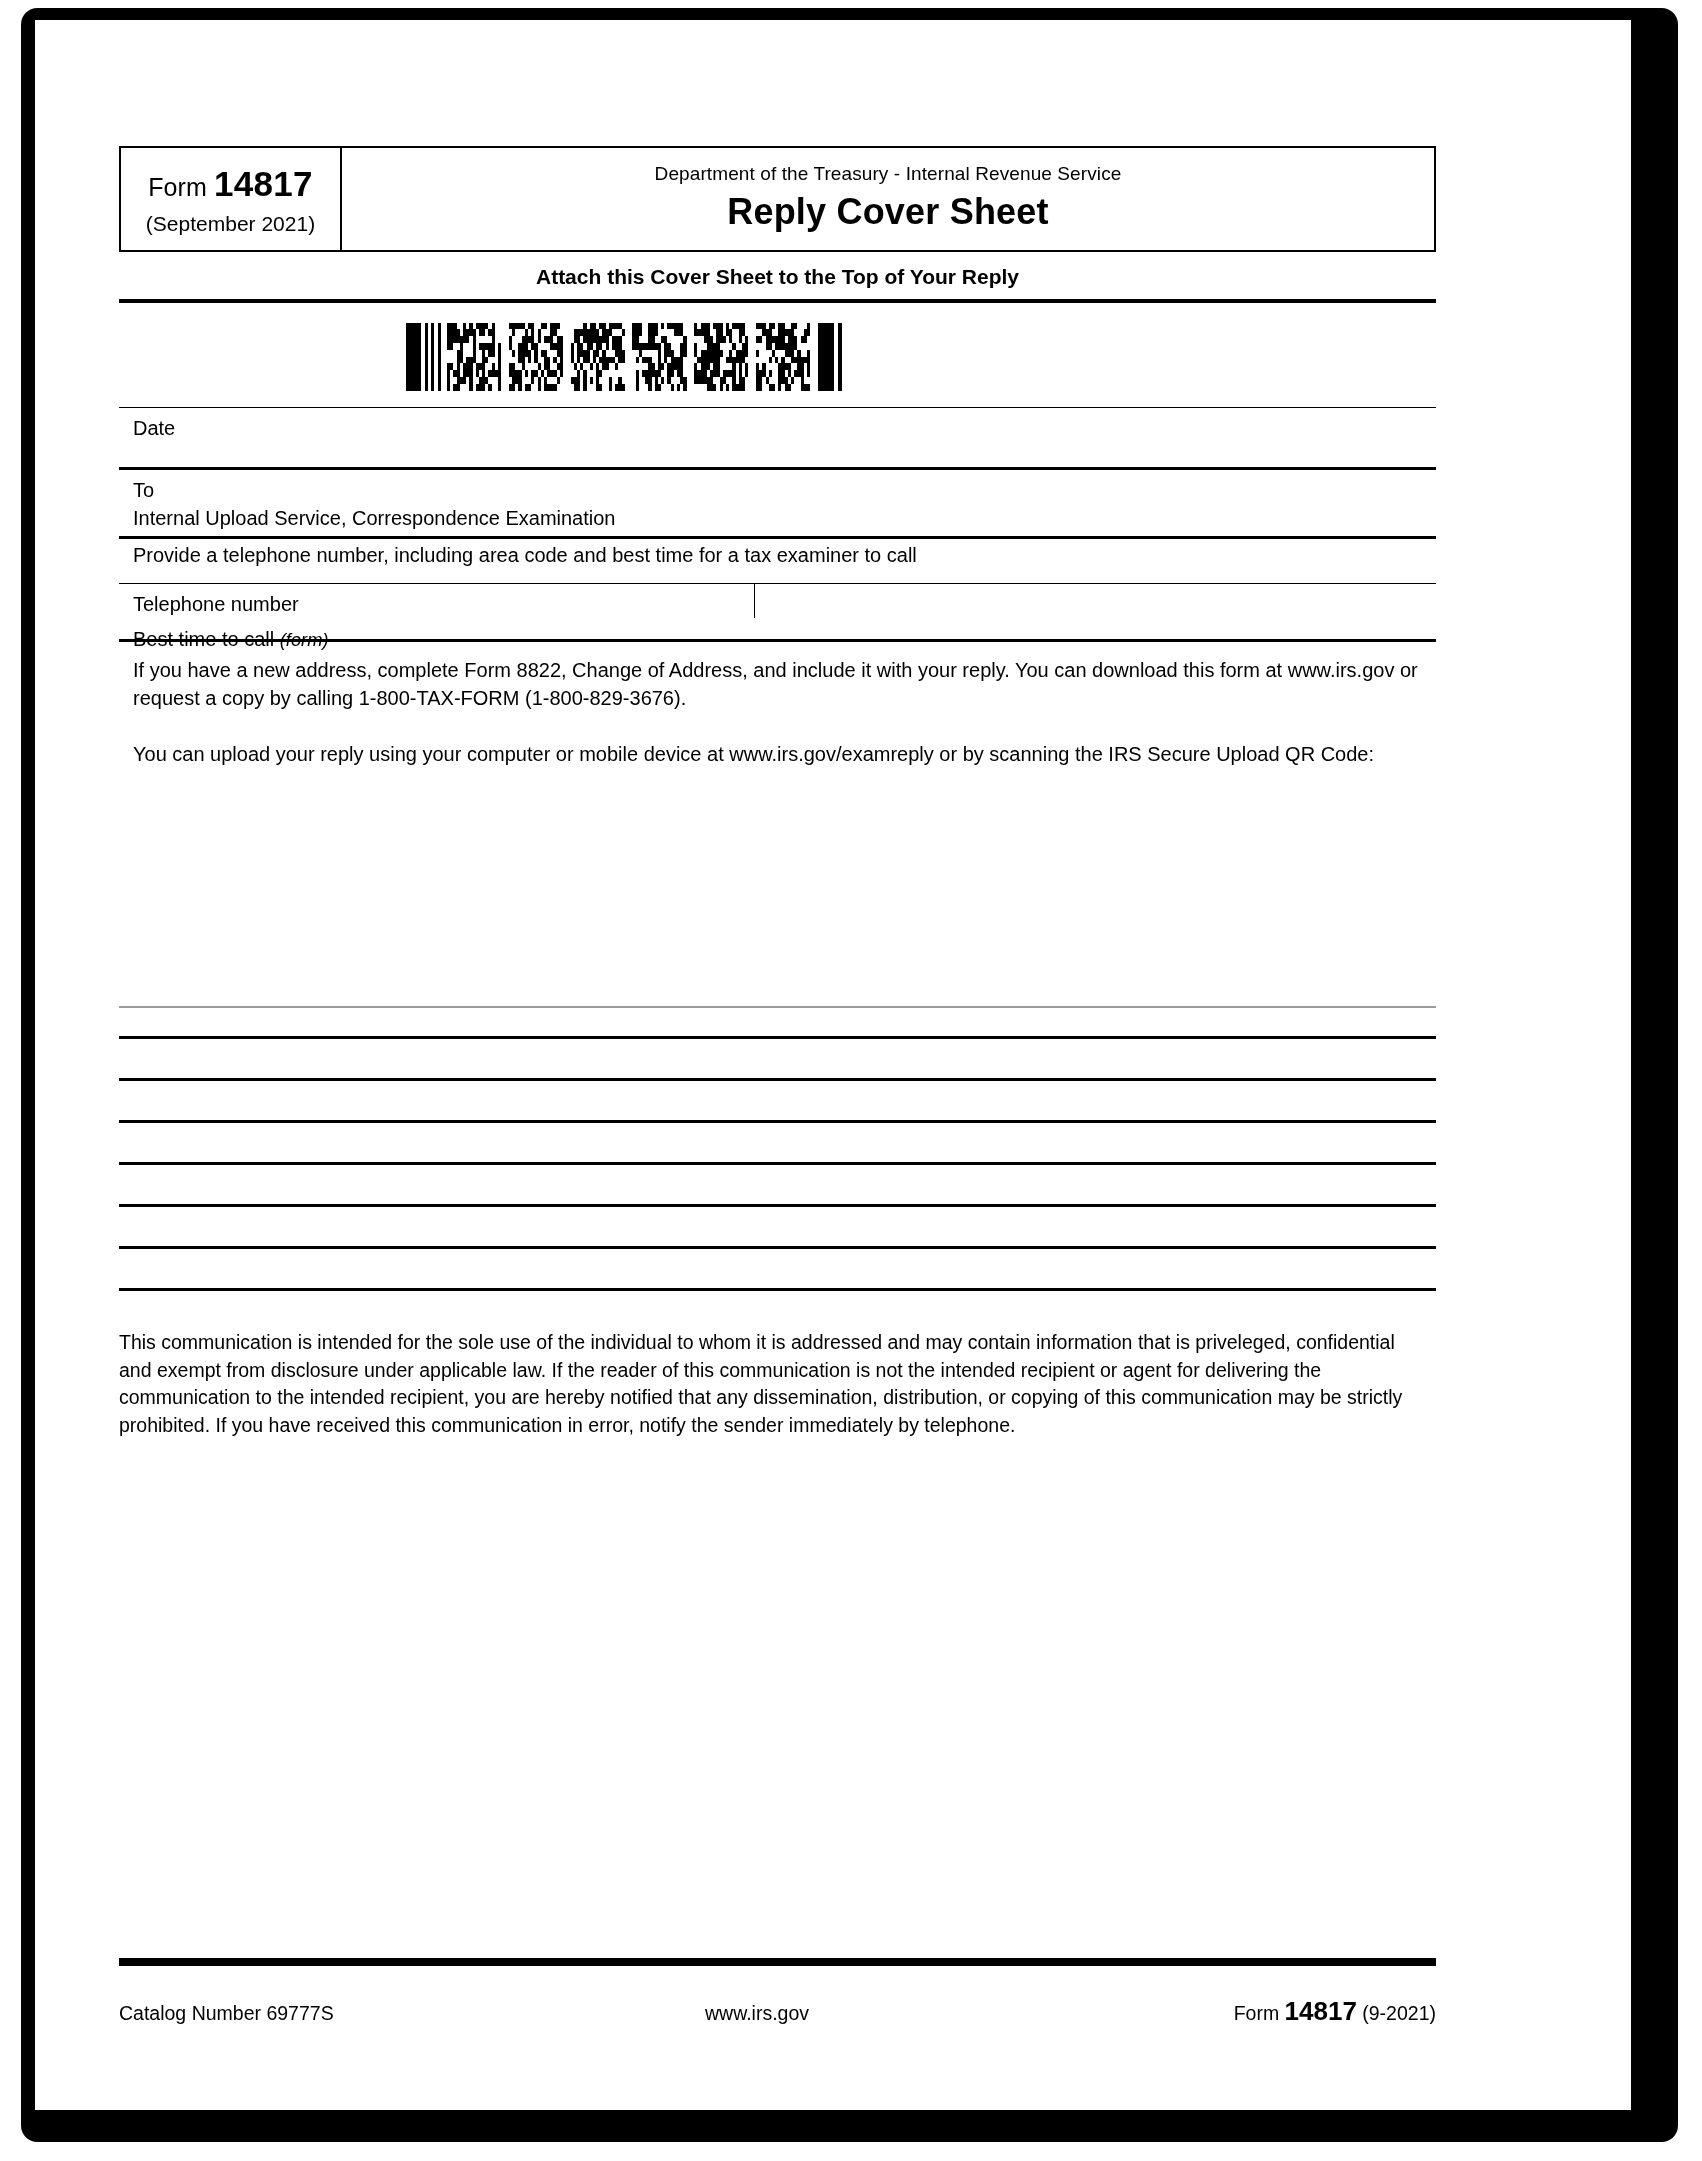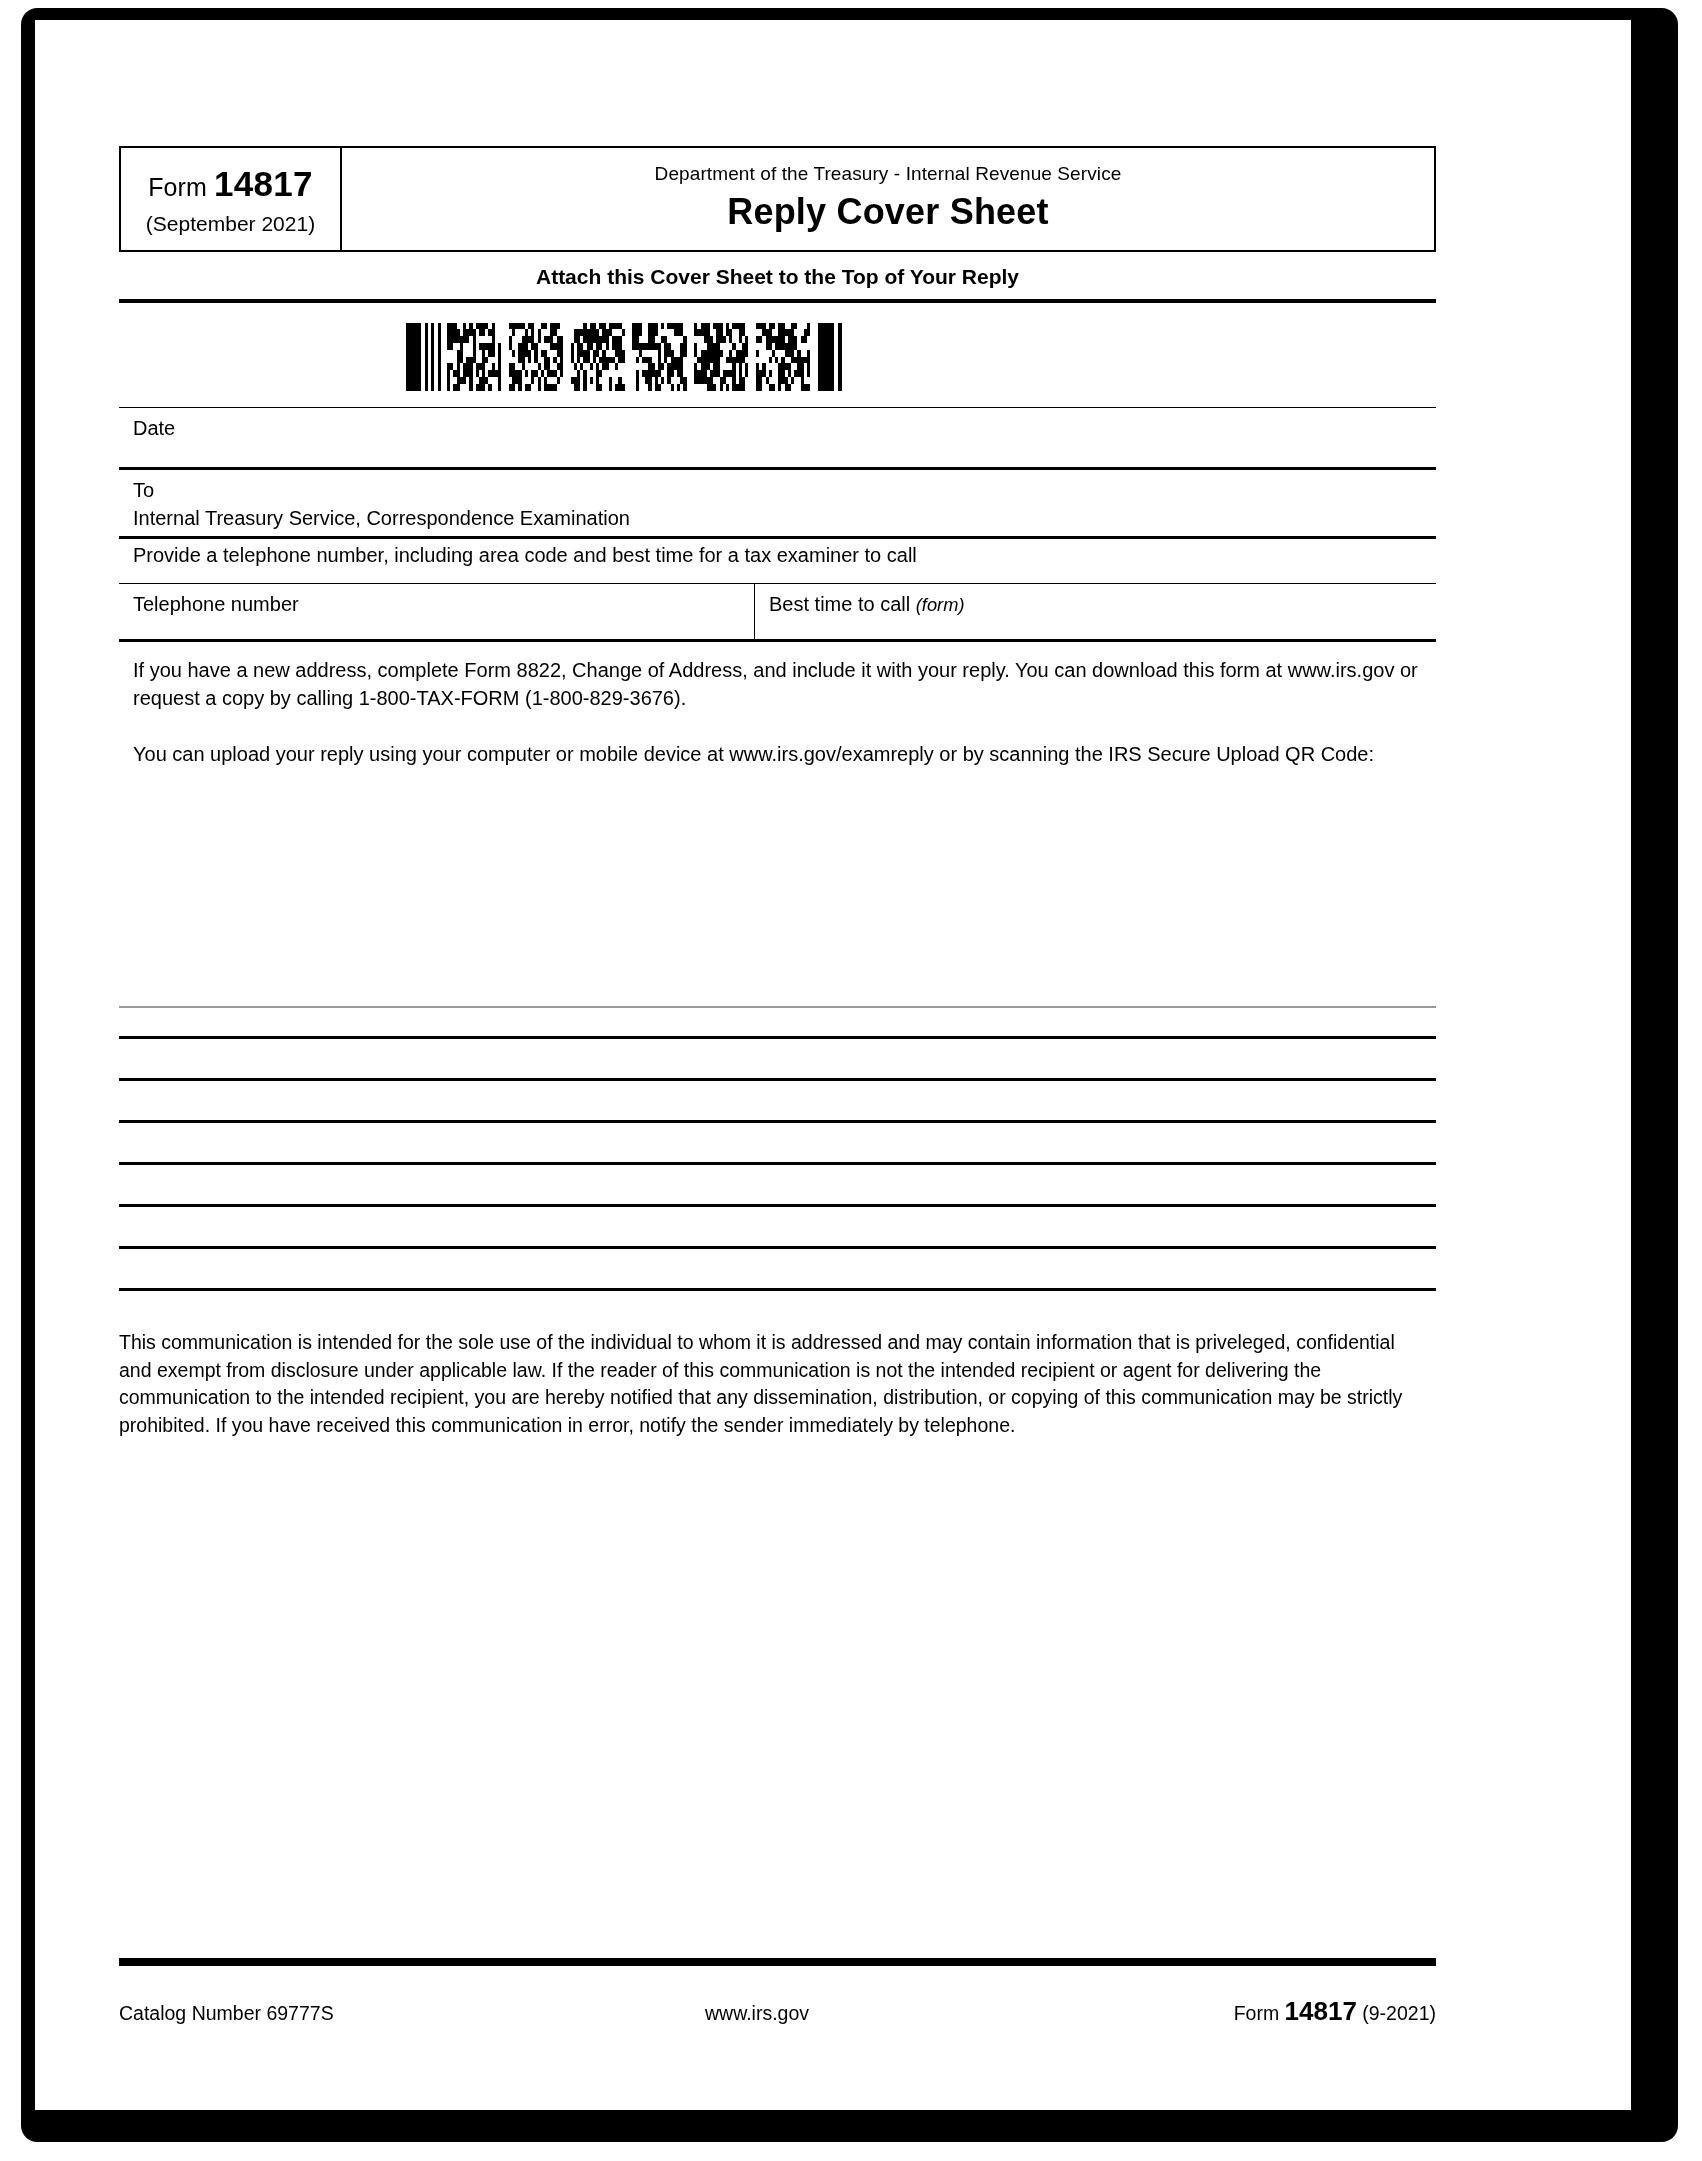--- a/index.html
+++ b/index.html
@@ -135,21 +135,21 @@
     font-size: 20px;
     padding-left: 14px;
     padding-top: 7.6px;
     line-height: 1.34;
     white-space: pre-line;
   }
   .row-date   { height: 62px; }
   .row-to     { height: 69px; }
   .row-from   { height: 71px; }
   .row-provide{ height: 45px; }
-  .row-phone  { height: 58px; display: flex; }
+  .row-phone  { height: 58px; display: flex; flex-direction: column; }
   .phone-left  { width: 636px; border-right: 1.9px solid #000; box-sizing: border-box; }
   .phone-right { flex: 1; }
   .ital { font-style: italic; font-size: 18.3px; }
 
   
   .para {
     font-size: 20px;
     line-height: 1.40;
     padding-left: 14px;
     padding-right: 6.3px;
@@ -1493,21 +1493,21 @@
             </div>
           </div>
       </div>
 
       <div class="frow row-date">
         <div class="flabel">Date</div>
       </div>
 
       <div class="frow row-to">
         <div class="flabel">To</div>
-        <div class="flabel" style="padding-top:1.3px;">Internal Treasury Service, Correspondence Examination</div>
+        <div class="flabel" style="padding-top:1.3px;">Internal Upload Service, Correspondence Examination</div>
       </div>
 
 
       <div class="frow thin row-provide">
         <div class="flabel" style="padding-top:3.8px;">Provide a telephone number, including area code and best time for a tax examiner to call</div>
       </div>
 
       <div class="frow row-phone">
         <div class="phone-left">
           <div class="flabel">Telephone number</div>

